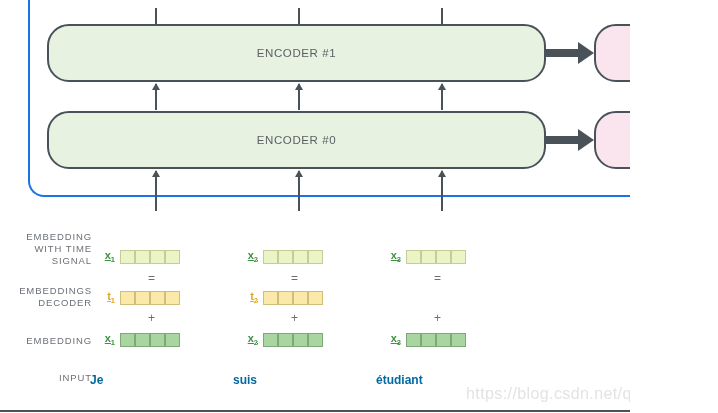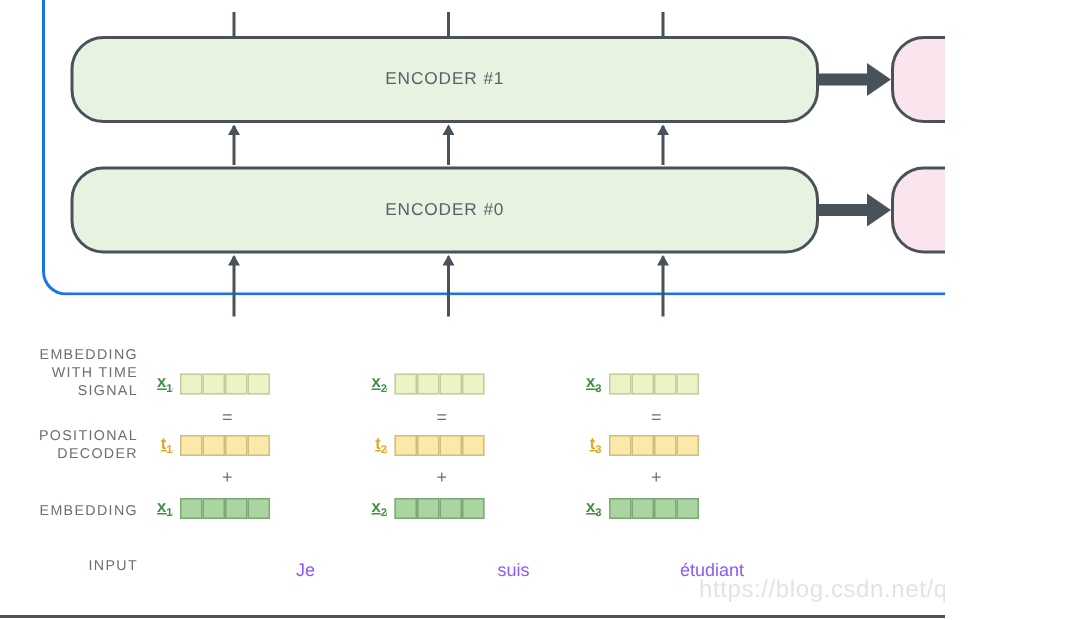--- a/index.html
+++ b/index.html
@@ -154,23 +154,24 @@
     font-size: 12px;
     color: #6b7077;
     text-align: center;
     width: 63px;
   }
 
   
   .input-word {
     position: absolute;
     font-size: 12px;
-    color: #8b5cf6;
-    text-align: right;
+    color: #0369a1;
+    text-align: left;
     width: 120px;
+    font-weight: bold;
   }
 
   
   .watermark {
     position: absolute;
     left: 466px;
     top: 385px;
     font-size: 16px;
     color: #e3e3e3;
     letter-spacing: 0.4px;
@@ -226,21 +227,21 @@
   <div class="v-arrow" style="left:298px; top:171px; height:40px;"></div>
   <div class="v-arrow" style="left:441px; top:171px; height:40px;"></div>
 
   <div class="side-label" style="top:231px;">
     <div>EMBEDDING</div>
     <div>WITH TIME</div>
     <div>SIGNAL</div>
   </div>
 
   <div class="side-label" style="top:285px;">
-    <div>POSITIONAL</div>
+    <div>EMBEDDINGS</div>
     <div>DECODER</div>
   </div>
 
   <div class="side-label" style="top:335px;">
     <div>EMBEDDING</div>
   </div>
 
   <div class="side-label" style="top:372px;">
     <div>INPUT</div>
   </div>
@@ -288,29 +289,20 @@
   </div>
   <div class="vec-wrap" style="left:244px; top:290px;">
     <span class="vec-tag tag-t">t<sub>2</sub></span>
     <span class="vec-cells cells-positional">
       <span class="cell"></span>
       <span class="cell"></span>
       <span class="cell"></span>
       <span class="cell"></span>
     </span>
   </div>
-  <div class="vec-wrap" style="left:387px; top:290px;">
-    <span class="vec-tag tag-t">t<sub>3</sub></span>
-    <span class="vec-cells cells-positional">
-      <span class="cell"></span>
-      <span class="cell"></span>
-      <span class="cell"></span>
-      <span class="cell"></span>
-    </span>
-  </div>
 
   <div class="op" style="left:120px; top:311px;">+</div>
   <div class="op" style="left:263px; top:311px;">+</div>
   <div class="op" style="left:406px; top:311px;">+</div>
 
   <div class="vec-wrap" style="left:101px; top:332px;">
     <span class="vec-tag tag-x">x<sub>1</sub></span>
     <span class="vec-cells cells-embedding">
       <span class="cell"></span>
       <span class="cell"></span>

